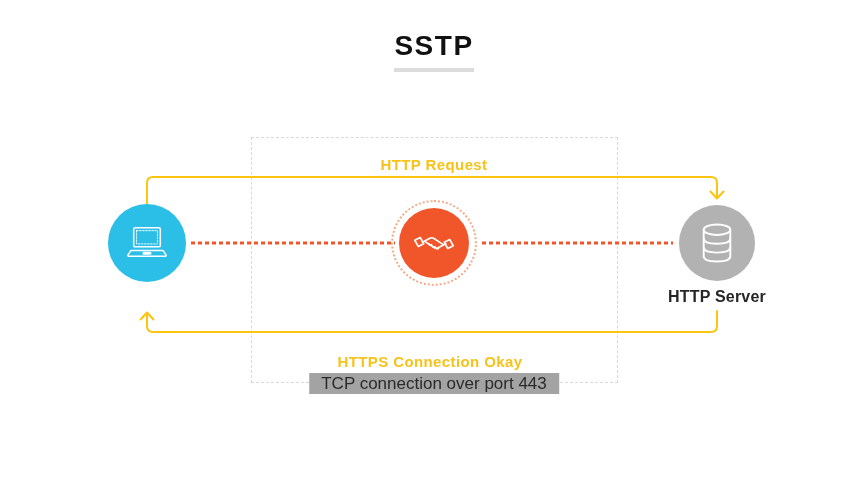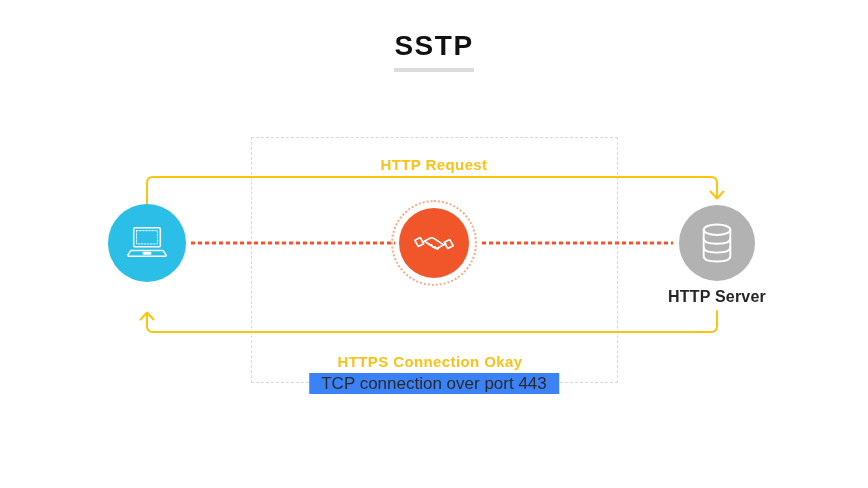--- a/index.html
+++ b/index.html
@@ -87,21 +87,21 @@
     color: #f7c31a;
     letter-spacing: 0.4px;
   }
   .label-http  { left: 284px; top: 156px; width: 300px; }
   .label-https { left: 280px; top: 353px; width: 300px; }
 
   
   .boundary-label {
     left: 434px; top: 373px;
     transform: translateX(-50%);
-    background: #3b82f6;
+    background: #a3a3a3;
     padding: 0 12px;
     font-size: 17px;
     color: #2a2a2a;
     white-space: nowrap;
     line-height: 21px;
   }
 
   .icon-svg { display: block; }
 </style>
 </head>

